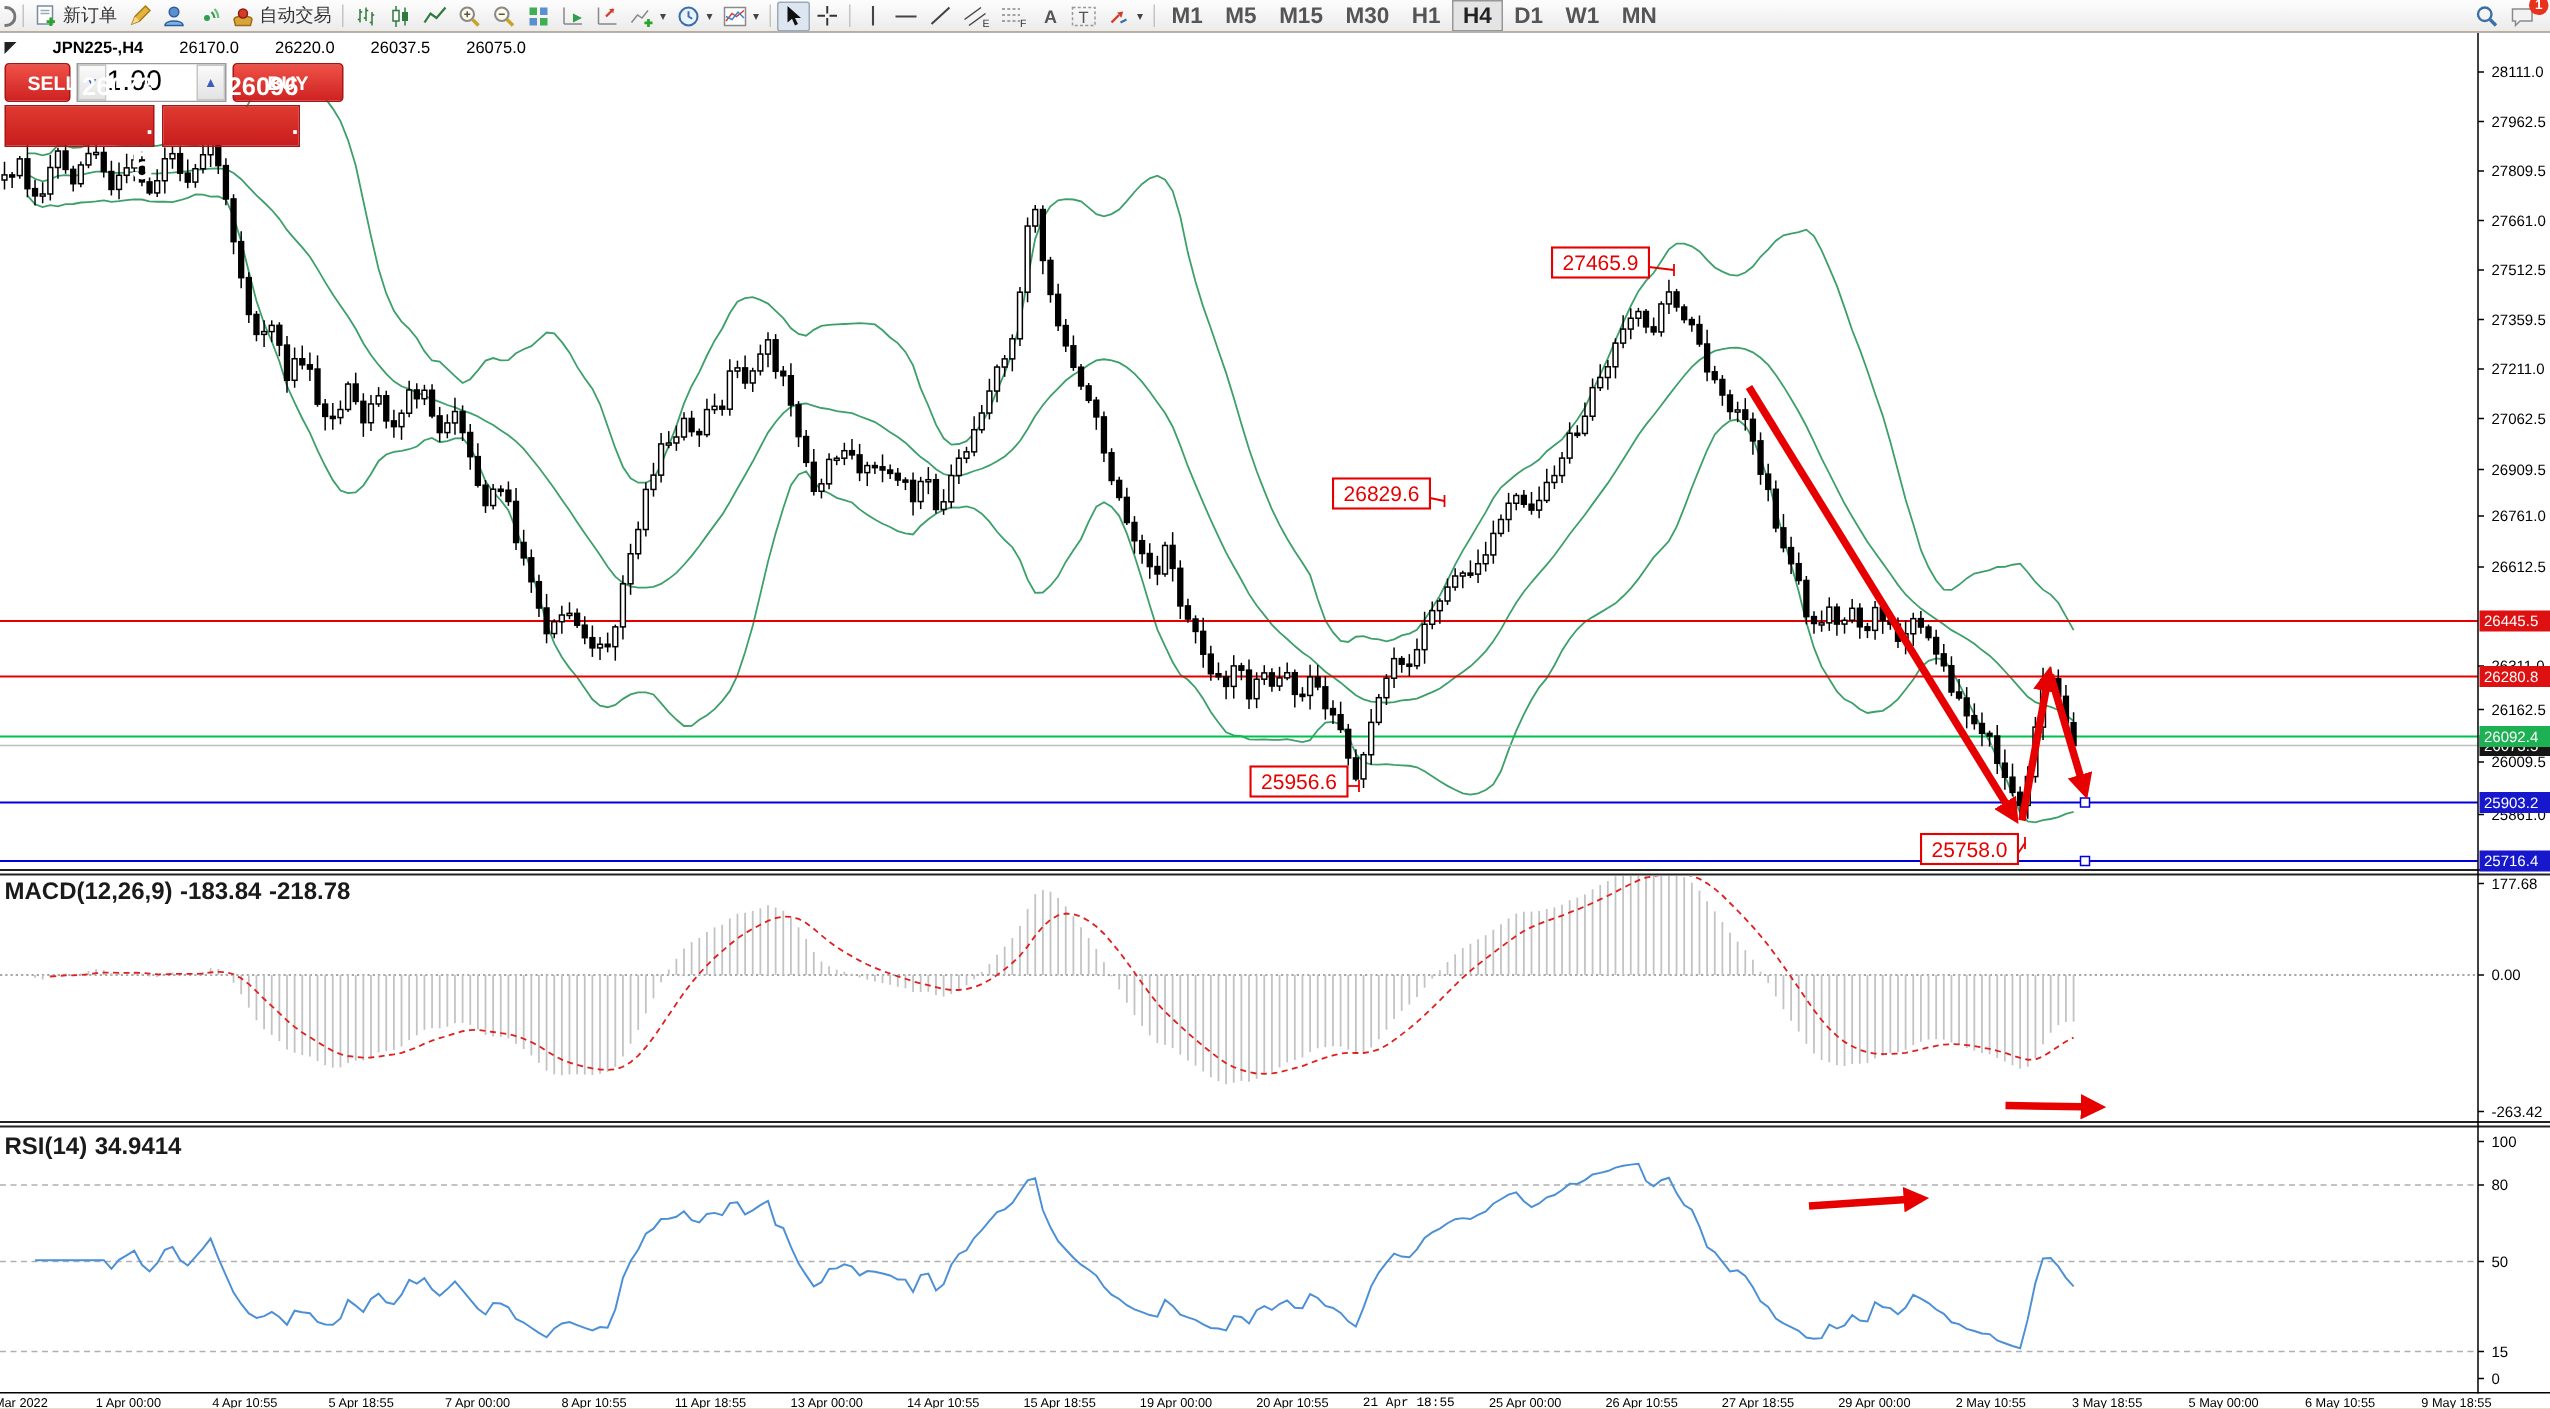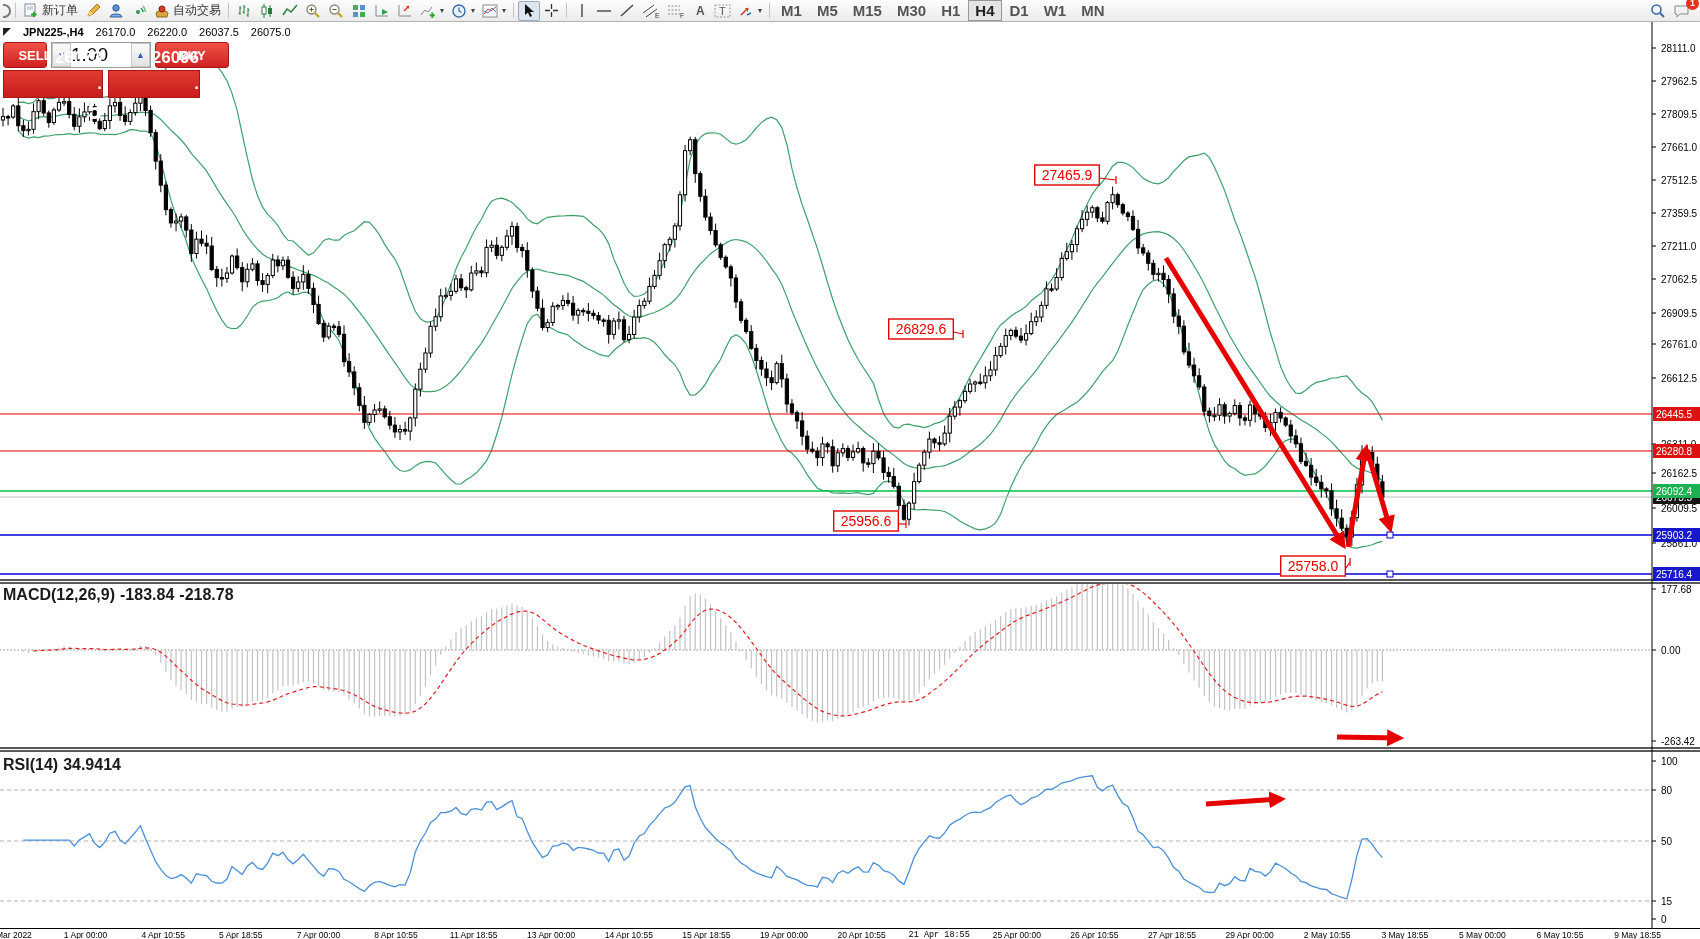--- a/index.html
+++ b/index.html
@@ -20,21 +20,21 @@
   .tf.active { background:#e4e4e4; border:1px solid #979797; color:#222; }
   .spacer { flex:1; }
   .badge { position:absolute; top:-4px; right:-6px; background:#e8321e; color:#fff;
     border-radius:8px; min-width:13px; height:13px; font-size:9px; font-weight:bold;
     display:flex; align-items:center; justify-content:center; padding:0 2px; }
 
   
   #plot { position:absolute; left:0; top:22px; }
 
   .symbolbar { position:absolute; left:3px; top:26px; display:flex; align-items:center;
-    gap:12px; font-size:11px; color:#000; z-index:5; }
+    gap:24px; font-size:11px; color:#000; z-index:5; }
   .tri-nw { width:0; height:0; border-top:8px solid #222; border-right:8px solid transparent; }
 
   
   .ocp { position:absolute; left:3px; top:42px; width:218px; z-index:6; font-family:"Liberation Sans",sans-serif; }
   .ocp-row1 { display:flex; height:26px; gap:4px; }
   .btn-red { flex:none; border-radius:3px; background:linear-gradient(#ef5247,#cf2222);
     color:#fff; font-weight:bold; font-size:13px; display:flex; align-items:center;
     justify-content:center; border:1px solid #a81515; }
   .sellw { width:44px;padding-left:20px; } .buyw { width:74px; }
   .vol { width:114px; display:flex; border:1px solid #9b9b9b; background:#fff; }

